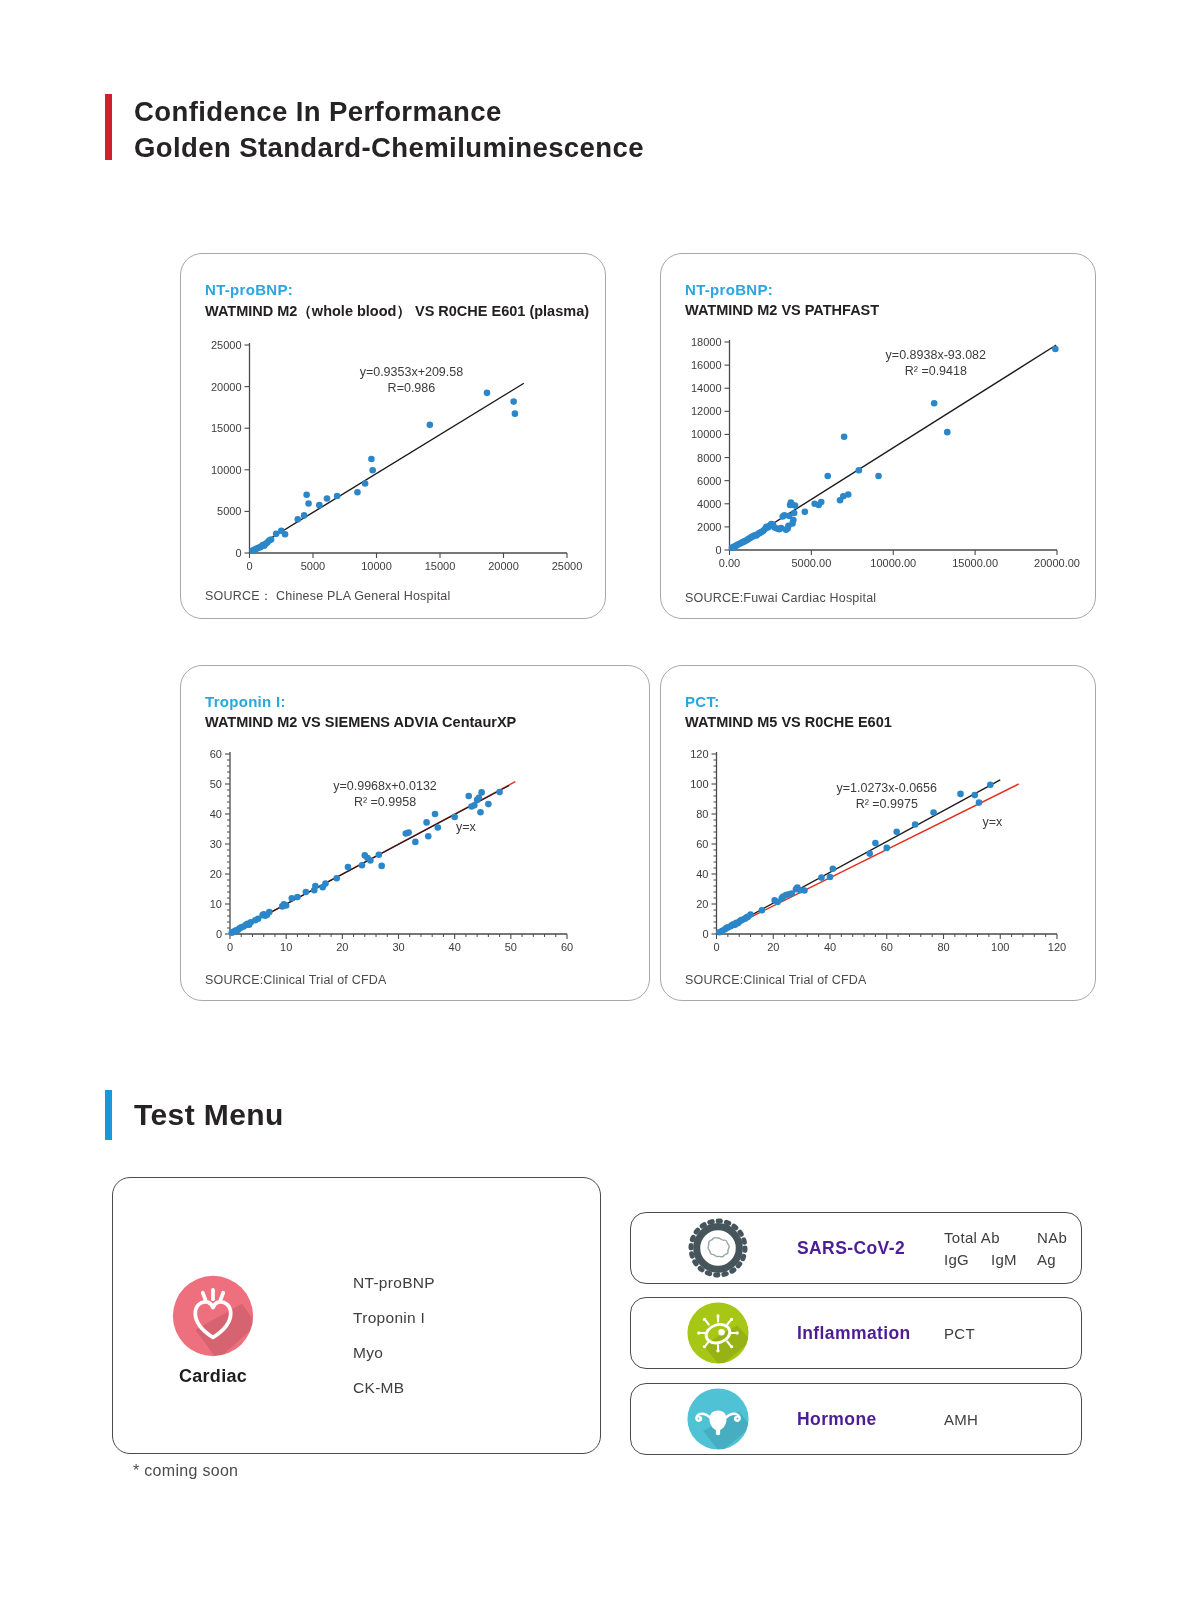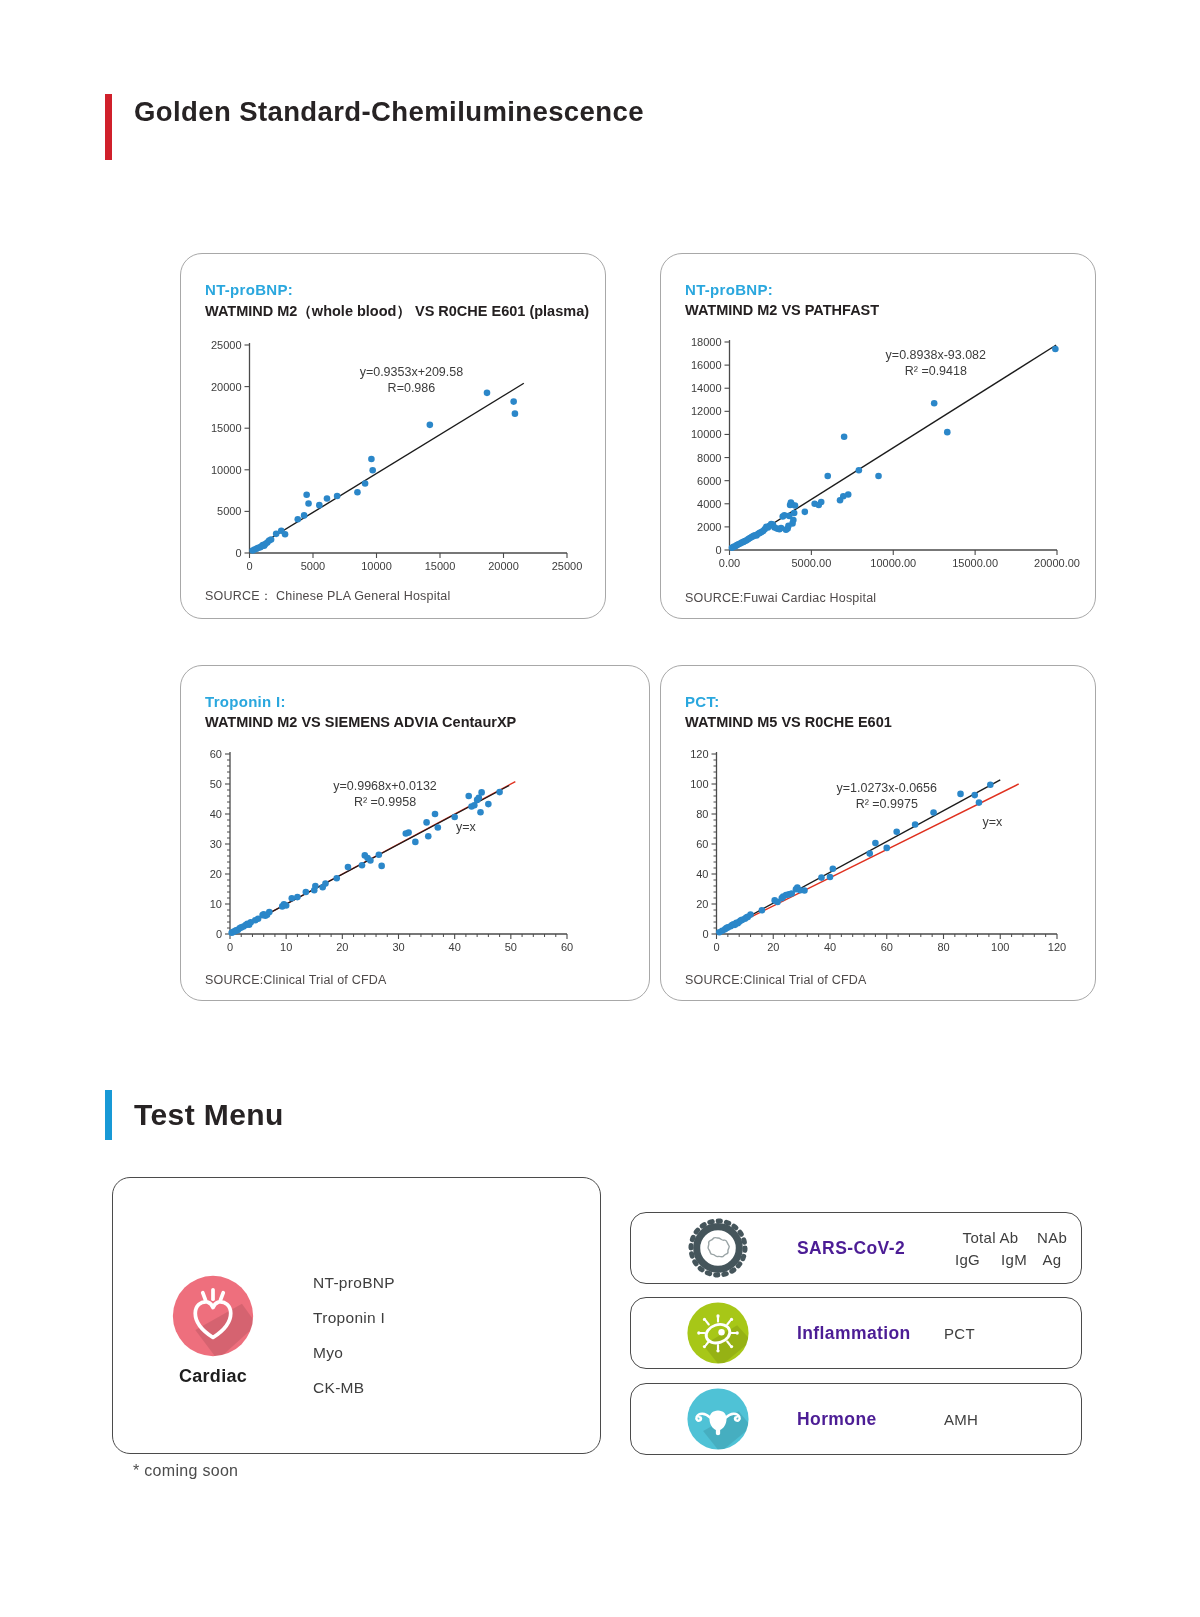--- a/index.html
+++ b/index.html
@@ -38,40 +38,41 @@
   
   .menu-card { position:absolute; background:#fff; border:1.5px solid #4b4b4b; }
   #cardiac-card { left:112px; top:1177px; width:489px; height:277px; border-radius:18px; }
   .panel { left:630px; width:452px; height:72px; border-radius:16px; }
   #panel-sars { top:1212px; } #panel-infl { top:1297px; } #panel-horm { top:1383px; }
 
   .cardiac-icon { position:absolute; left:58px; top:96px; width:84px; height:84px; }
   .cardiac-label { position:absolute; left:40px; top:188px; width:120px; text-align:center;
                    font-size:18px; font-weight:700; color:#1e1e1e; letter-spacing:.3px; }
   .t-col { position:absolute; top:94px; display:flex; flex-direction:column; gap:13px;
-           font-size:15.5px; color:#3e3e3e; letter-spacing:.3px; }
+           font-size:15.5px; color:#3e3e3e; letter-spacing:.3px;margin-left:40px; }
   .t-col span { line-height:22px; }
   #t-col1 { left:200px; } #t-col2 { left:340px; }
 
   .panel-icon  { position:absolute; left:55px; top:50%; transform:translateY(-50%); width:64px; height:64px; }
   .panel-label { position:absolute; left:166px; top:50%; transform:translateY(-50%);
                  font-size:17.5px; font-weight:700; color:#4c1d95; letter-spacing:.4px; }
   .panel-value { position:absolute; left:313px; top:50%; transform:translateY(-50%);
                  font-size:15px; color:#3e3e3e; letter-spacing:.3px; }
-  .sars-grid { display:grid; grid-template-columns:47px 46px auto; row-gap:5px;text-align:center; }
+  .sars-grid { display:grid; grid-template-columns:47px 46px auto; row-gap:5px; }
   .sars-grid .span2 { grid-column:1 / 3; }
 
   .footnote { position:absolute; left:133px; top:1462px; font-size:16px; color:#4c4c4c; letter-spacing:.3px; }
 </style>
 </head>
 <body>
 
 <div class="sec-header" id="main-header">
   <div class="bar bar-red"></div>
   <div>
+    <div class="h1">Confidence In Performance</div>
     <div class="h1">Golden Standard-Chemiluminescence</div>
   </div>
 </div>
 
 <div class="chart-card" id="card-1">
   <div class="assay">NT-proBNP:</div>
   <div class="chart-sub">WATMIND M2（whole blood） VS R0CHE E601  (plasma)</div>
   <div class="chart-plot"><svg width="380" height="250" viewBox="0 0 380 250" style="overflow: visible;">
         <line x1="44.5" y1="10" x2="44.5" y2="220" stroke="#4a4a4a" stroke-width="1.3"></line>
         <line x1="44.5" y1="220" x2="362" y2="220" stroke="#4a4a4a" stroke-width="1.3"></line>

